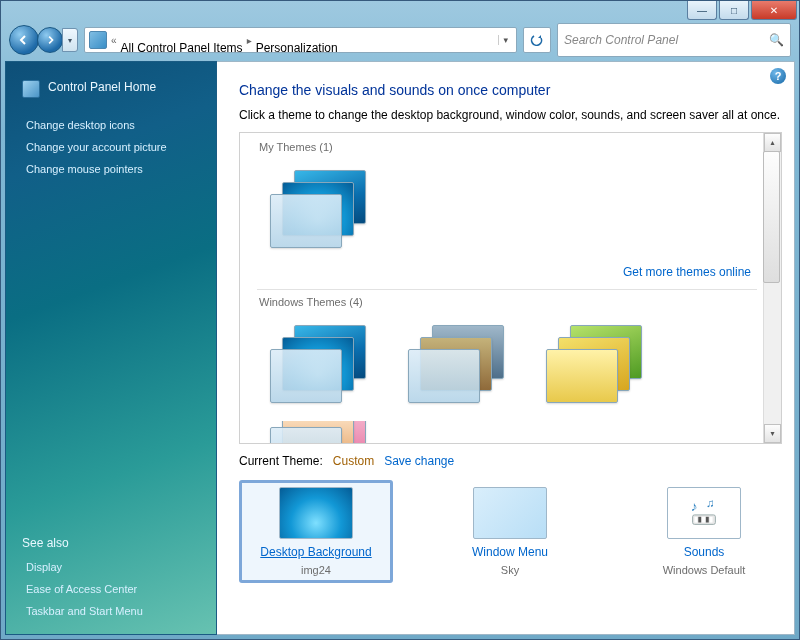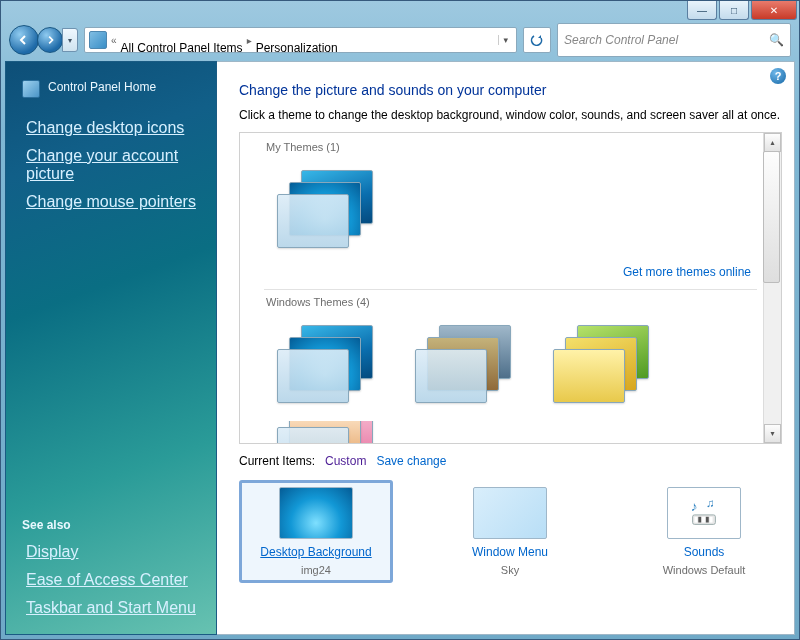--- a/index.html
+++ b/index.html
@@ -20,28 +20,28 @@
 .bc-tail{margin-left:auto;display:flex;align-items:center;gap:4px;}
 .bc-tail span{color:#555;font-size:9px;padding:0 4px;border-left:1px solid #ccc;}
 .refresh-btn{width:26px;height:24px;border:1px solid #8aa9bd;border-radius:2px;background:#fff;display:flex;align-items:center;justify-content:center;color:#1e6aa8;font-size:12px;}
 .search{width:220px;height:24px;background:#fff;border:1px solid #8aa9bd;border-radius:2px;display:flex;align-items:center;padding:4px 6px;color:#888;font-style:italic;}
 .search .sicon{margin-left:auto;color:#4e86b4;font-style:normal;}
 .body{display:flex;height:574px;margin:0 4px 4px 4px;background:transparent;}
 .sidebar{width:212px;background:linear-gradient(160deg,#0e4f78 0%,#115f88 18%,#0a6e83 40%,#2a9b98 70%,#67c2b1 100%);color:#fff;padding:18px 16px 12px 16px;box-sizing:border-box;display:flex;flex-direction:column;border:1px solid #1a5b83;}
 .cp-home{display:flex;gap:8px;margin-bottom:16px;}
 .cp-home-icon{width:16px;height:16px;background:linear-gradient(135deg,#9fd2ef,#4a95c7);border:1px solid #2a6e9b;border-radius:2px;}
 .cp-home-label{font-size:12px;color:#eaf7ff;}
-.sblink{color:#d7f0ff;font-size:16px;margin:5px 0 5px 4px;cursor:pointer;text-decoration:underline;}
+.sblink{color:#d7f0ff;font-size:11px;margin:5px 0 5px 4px;cursor:pointer;}
 .spacer{flex:1;}
-.seealso-hdr{color:#e9f8ff;font-size:12px;font-weight:700;margin:4px 0 6px 0;}
+.seealso-hdr{color:#e9f8ff;font-size:12px;font-weight:400;margin:4px 0 6px 0;}
 .content{flex:1;background:#fff;border:1px solid #9fb7c7;border-left:none;padding:16px 12px 10px 22px;box-sizing:border-box;position:relative;display:flex;flex-direction:column;overflow:hidden;}
 .help-icon{position:absolute;top:6px;right:8px;width:16px;height:16px;border-radius:50%;background:radial-gradient(circle at 35% 30%,#6fb8ea,#1667a6);color:#fff;font-size:11px;font-weight:bold;display:flex;align-items:center;justify-content:center;}
 h1{font-size:14px;color:#003399;font-weight:400;margin:4px 0 10px 0;}
 .sub{font-size:12px;color:#000;margin-bottom:10px;}
-.themes-scroll{border:1px solid #d0d0d0;height:312px;overflow:hidden;position:relative;padding:6px 24px 6px 24px;box-sizing:border-box;}
+.themes-scroll{border:1px solid #d0d0d0;height:312px;overflow:hidden;position:relative;padding:6px 24px 6px 17px;box-sizing:border-box;}
 .scrollbar{position:absolute;right:0;top:0;bottom:0;width:17px;background:#f0f0f0;border-left:1px solid #dcdcdc;}
 .sb-btn{height:17px;background:linear-gradient(180deg,#fdfdfd,#e3e3e3);border:1px solid #c1c1c1;margin:0;display:flex;align-items:center;justify-content:center;font-size:8px;color:#555;}
 .sb-thumb{position:absolute;right:1px;top:18px;width:15px;height:130px;background:linear-gradient(180deg,#fdfdfd,#dedede);border:1px solid #bcbcbc;border-radius:2px;}
 .grp-label{font-size:11px;color:#6d6d6d;margin:2px 0 4px 2px;}
 .theme-row{display:flex;gap:16px;flex-wrap:wrap;}
 .theme{width:120px;height:100px;border:1px solid transparent;border-radius:3px;position:relative;display:flex;align-items:center;justify-content:center;}
 .stack{position:relative;width:96px;height:76px;}
 .slide{position:absolute;width:70px;height:52px;border:1px solid #88a7bb;border-radius:2px;box-shadow:0 1px 2px rgba(0,0,0,.15);background:#e8eef2;}
 .slide.s1{left:24px;top:0;}
 .slide.s2{left:12px;top:12px;}
@@ -52,21 +52,21 @@
 .arch .s2{background:linear-gradient(180deg,#c4b27a 0%,#8f6a3a 100%);}
 .char .s1{background:linear-gradient(160deg,#b6e26a 0%,#4e9a22 100%);}
 .char .s2{background:linear-gradient(160deg,#f4e06a 0%,#d7a61f 100%);}
 .char .s3{background:linear-gradient(180deg,#fff2a8 0%,#e8c94b 100%);}
 .land .s1{background:linear-gradient(180deg,#f9c4d8 0%,#e77aa5 100%);}
 .land .s2{background:linear-gradient(180deg,#fbe0c2 0%,#e09b5a 100%);}
 .more-link{text-align:right;color:#0066cc;font-size:12px;margin:6px 6px 10px 0;cursor:pointer;}
 .sep-line{border-top:1px solid #e2e2e2;margin:8px 0 6px 0;}
 .cur-row{font-size:12px;margin:10px 0 6px 0;display:flex;gap:10px;align-items:center;}
 .cur-row .lbl{color:#000;}
-.cur-row .val{color:#4c1d95;}
+.cur-row .val{color:#a16207;}
 .cur-row .save{color:#0066cc;cursor:pointer;}
 .settings-row{display:flex;gap:40px;margin-top:6px;}
 .setting{width:140px;display:flex;flex-direction:column;align-items:center;padding:4px;border:3px solid transparent;border-radius:3px;}
 .setting.selected{border-color:#7da7d9;background:#eef6fd;}
 .s-icon{width:72px;height:50px;border:1px solid #9fb7c9;border-radius:2px;background:#fff;display:flex;align-items:center;justify-content:center;position:relative;overflow:hidden;}
 .s-icon.bg{background:radial-gradient(circle at 50% 70%,#7fe0ff 0%,#1298d6 50%,#045c96 100%);}
 .s-icon.wc{background:linear-gradient(135deg,#d9eefb 0%,#b8def6 100%);}
 .s-icon.sd{background:#fff;}
 .s-icon.ss{background:#fff;}
 .s-icon.ss::after{content:"";position:absolute;width:26px;height:26px;border:3px solid #d22;border-radius:50%;transform:rotate(45deg);}
@@ -137,21 +137,21 @@
       <div class="sblink">Change mouse pointers</div>
       <div class="spacer"></div>
       <div class="seealso-hdr">See also</div>
       <div class="sblink">Display</div>
       <div class="sblink">Ease of Access Center</div>
       <div class="sblink">Taskbar and Start Menu</div>
     </div>
 
     <div class="content">
       <div class="help-icon">?</div>
-      <h1>Change the picture and sounds on your computer</h1>
+      <h1>Change the visuals and sounds on once computer</h1>
       <div class="sub">Click a theme to change the desktop background, window color, sounds, and screen saver all at once.</div>
 
       <div class="themes-scroll">
         <div class="grp-label">My Themes (1)</div>
         <div class="theme-row">
           <div class="theme">
             <div class="stack aero">
               <div class="slide s1"></div>
                 <div class="slide s2"></div>
                 <div class="slide s3"></div>
@@ -195,21 +195,21 @@
         </div>
 
         <div class="scrollbar">
           <div class="sb-btn">▴</div>
           <div class="sb-thumb"></div>
           <div class="sb-btn" style="position:absolute;bottom:0;left:0;right:0;">▾</div>
         </div>
       </div>
 
       <div class="cur-row">
-        <span class="lbl">Current Items:</span>
+        <span class="lbl">Current Theme:</span>
         <span class="val">Custom</span>
         <span class="save">Save change</span>
       </div>
 
       <div class="settings-row">
         <div class="setting selected">
           <div class="s-icon bg"></div>
           <div class="s-title">Desktop Background</div>
           <div class="s-val">img24</div>
         </div>

